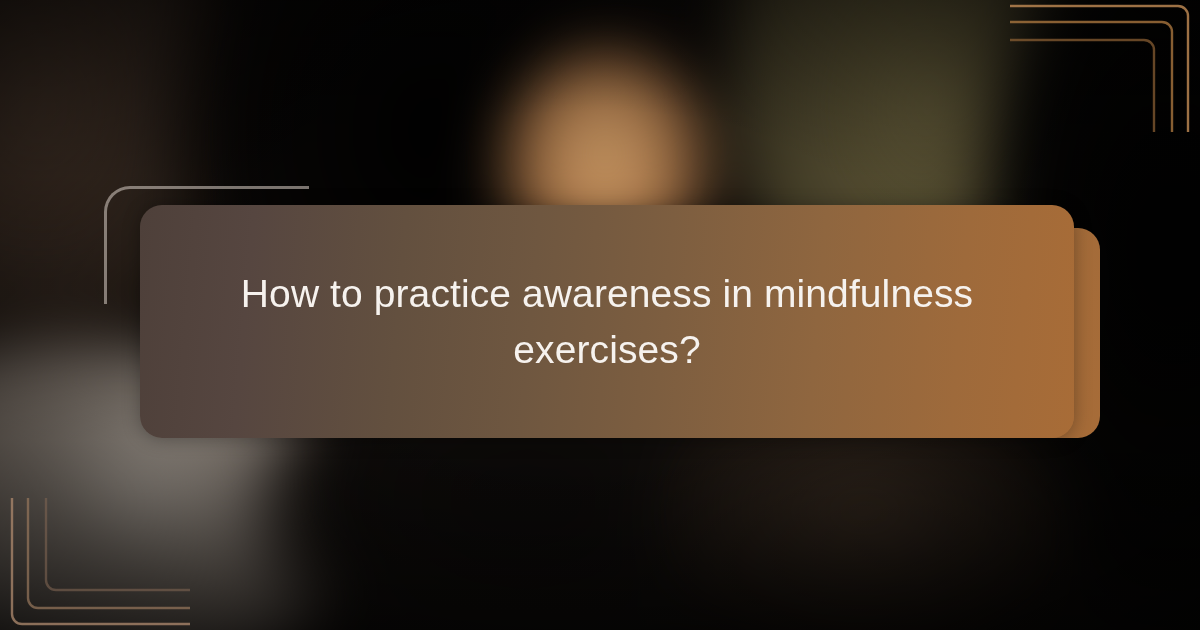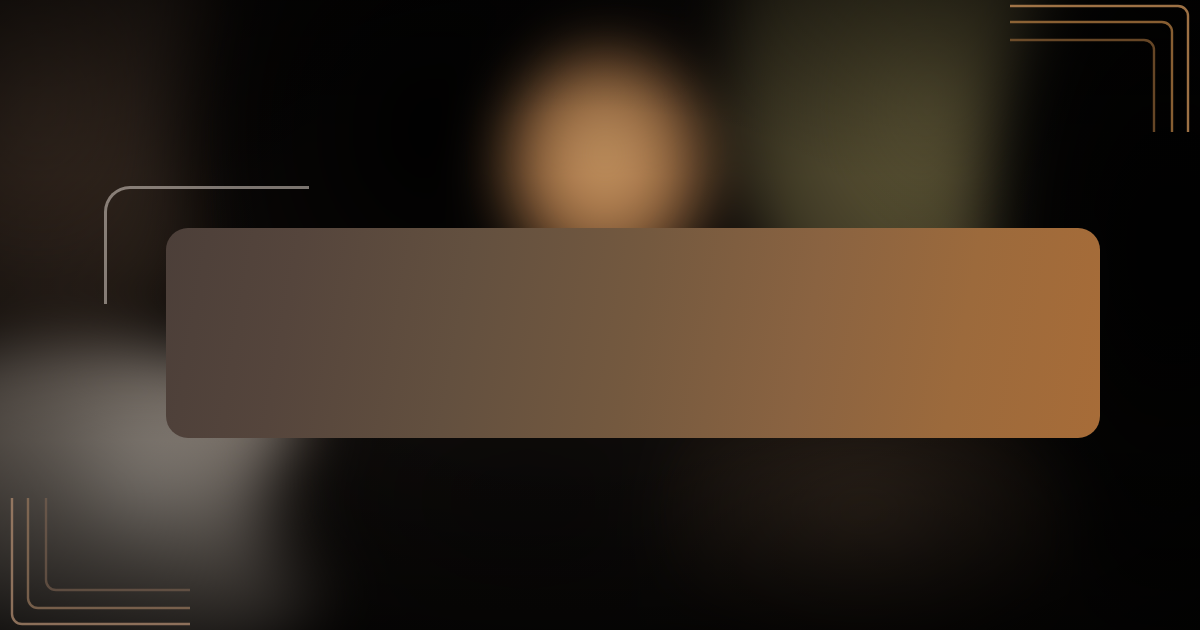--- a/index.html
+++ b/index.html
@@ -194,16 +194,19 @@
       <path d="M190 92 H56 A10 10 0 0 1 46 82 V0" stroke="#7d6250" stroke-opacity="0.62" stroke-width="2.4" fill="none"></path>
     </svg>
   </div>
 
   <div class="card-stack">
 
     <div class="card-outline"></div>
 
     <div class="card-back"></div>
 
+    <div class="card-front">
+      <h1 class="headline">How to practice awareness in mindfulness exercises?</h1>
+    </div>
 
   </div>
 
 </div>
 
 </body></html>

